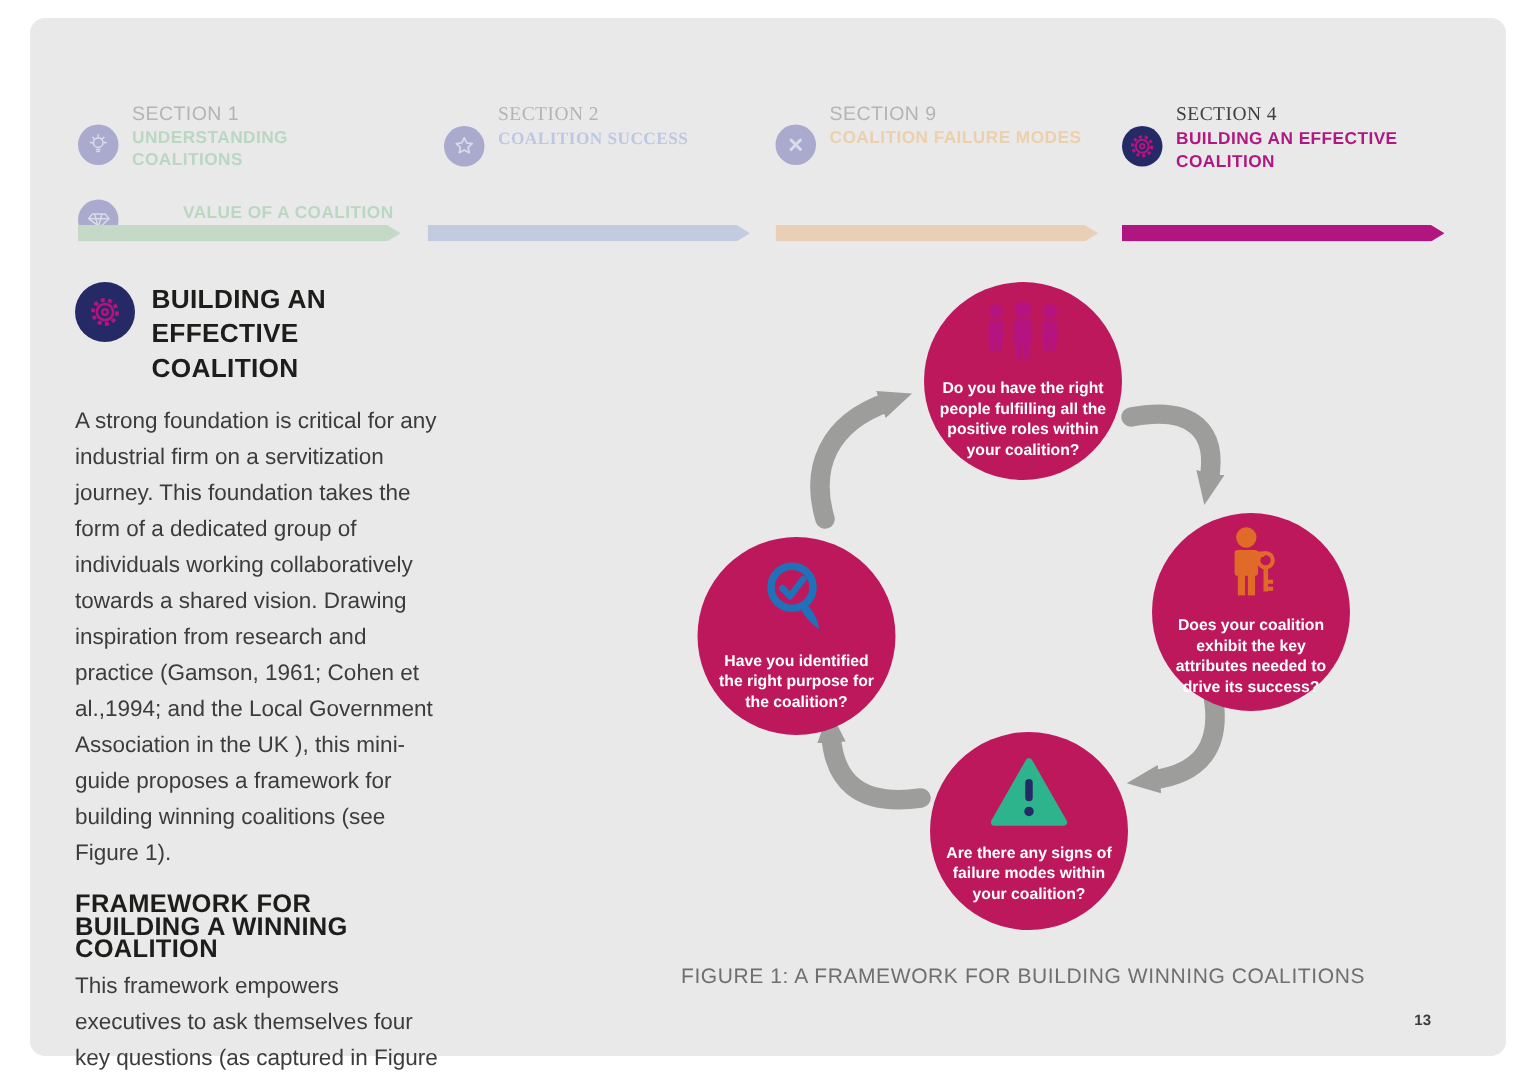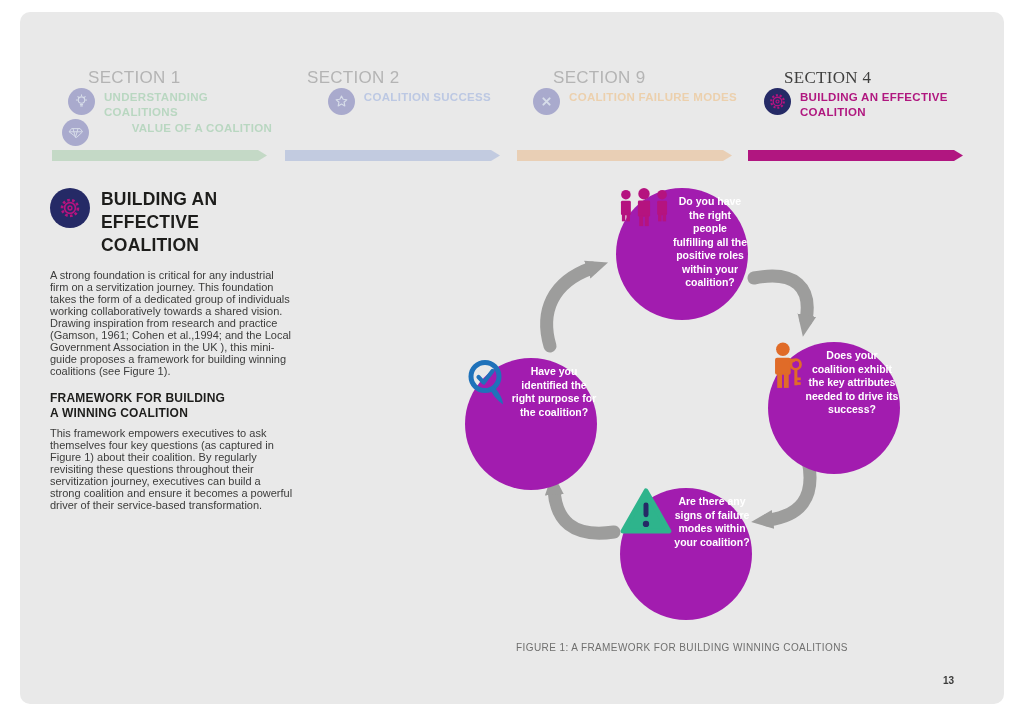--- a/index.html
+++ b/index.html
@@ -4,63 +4,63 @@
 <style>
   * { margin:0; padding:0; box-sizing:border-box; }
   html,body { width:1024px; height:717px; background:#ffffff; overflow:hidden;
               font-family:"Liberation Sans","DejaVu Sans",sans-serif; }
 
   .card { position:absolute; left:20px; top:12px; width:984px; height:692px;
           background:#e9e9e9; border-radius:10px; }
 
   
   .nav-sec { position:absolute; top:56px; width:220px; }
-  .nav-sec .kicker { margin-left:36px; font-size:17px; letter-spacing:.3px; color:#b4b4b4; }
+  .nav-sec .kicker { margin-left:36px; font-size:13px; letter-spacing:.3px; color:#b4b4b4; }
   .nav-sec.active .kicker { color:#3f3f3e;font-family:Liberation Serif, serif; }
-  .nav-item { display:flex; align-items:flex-start; gap:9px; margin-top:2px;justify-content:flex-end; }
-  .nav-item + .nav-item { margin-top:1px;gap:43px; }
+  .nav-item { display:flex; align-items:flex-start; gap:9px; margin-top:2px; }
+  .nav-item + .nav-item { margin-top:20px;gap:43px; }
   .nav-icon { flex:0 0 27px; width:27px; height:27px; border-radius:50%;
               background:#a9aacd; display:flex; align-items:center; justify-content:center; margin-top:-2px; }
   .nav-sec.active .nav-icon { background:#252a66; }
   .nav-label { font-size:11.5px; font-weight:bold; line-height:15px; letter-spacing:.3px; max-width:168px; }
   .sec1 { left:32px; } .sec1 .nav-label { color:#b9d7c1; }
-  .sec2 { left:251px; } .sec2 .nav-label { color:#bcc8e3; }
+  .sec2 { left:276px;font-family:Liberation Serif, serif; } .sec2 .nav-label { color:#bcc8e3; }
   .sec3 { left:497px; } .sec3 .nav-label { color:#ecd0ad; }
   .sec4 { left:728px; } .sec4 .nav-label { color:#b0177f; }
 
   .bar { position:absolute; top:138px; height:11px; width:215px;
          clip-path:polygon(0 0, calc(100% - 9px) 0, 100% 50%, calc(100% - 9px) 100%, 0 100%); }
   .bar1 { left:32px;  background:#c4d9c6; }
   .bar2 { left:265px; background:#c2cbe0; }
   .bar3 { left:497px; background:#e9cfb5; }
   .bar4 { left:728px; background:#b11680; }
 
   
   .article { position:absolute; left:30px; top:176px; width:244px; color:#3c3c3b; }
   .title-row { display:flex; gap:11px; align-items:flex-start; }
   .title-icon { flex:0 0 40px; width:40px; height:40px; border-radius:50%; background:#252a66;
                 display:flex; align-items:center; justify-content:center; }
   .article h1 { font-size:17.5px; line-height:23px; color:#1d1d1b; letter-spacing:.2px; max-width:160px; }
-  .article p { font-size:11px; line-height:12px; margin-top:12px; }
-  .article h2 { font-size:12px; line-height:15px; color:#1d1d1b; margin-top:14px; max-width:185px; letter-spacing:.2px; }
+  .article p { font-size:15px; line-height:24px; margin-top:12px; }
+  .article h2 { font-size:17px; line-height:15px; color:#1d1d1b; margin-top:14px; max-width:185px; letter-spacing:.2px; }
   .article p.second { margin-top:6px; }
 
   
   .arrows { position:absolute; left:0; top:0; width:984px; height:692px; pointer-events:none; }
-  .node { position:absolute; width:132px; height:132px; border-radius:50%; background:#a21caf;
-          display:flex; flex-direction:row; justify-content:center;
+  .node { position:absolute; width:132px; height:132px; border-radius:50%; background:#be185d;
+          display:flex; flex-direction:column; align-items:center; justify-content:center;
           text-align:center; color:#ffffff; }
   .node .q { font-size:10.5px; font-weight:bold; line-height:13.5px; max-width:114px; margin-top:7px; }
   .node-top    { left:596px; top:176px; }
   .node-right  { left:748px; top:330px; }
   .node-bottom { left:600px; top:476px; }
   .node-left   { left:445px; top:346px; }
 
   .figure-caption { position:absolute; left:412px; top:630px; width:500px; text-align:center;
-                    font-size:10px; letter-spacing:.4px; color:#6f6f6e; }
+                    font-size:14px; letter-spacing:.4px; color:#6f6f6e; }
 
   .page-number { position:absolute; right:50px; bottom:18px; font-size:10px; font-weight:bold; color:#3c3c3b; }
 </style>
 </head>
 <body>
 
 <div class="card">
 
   <nav>
 

